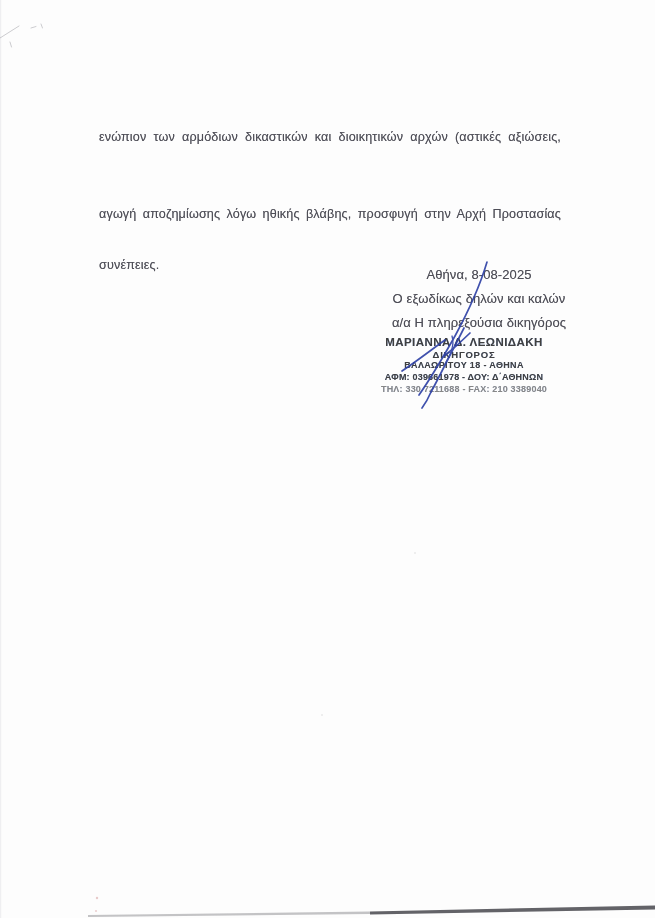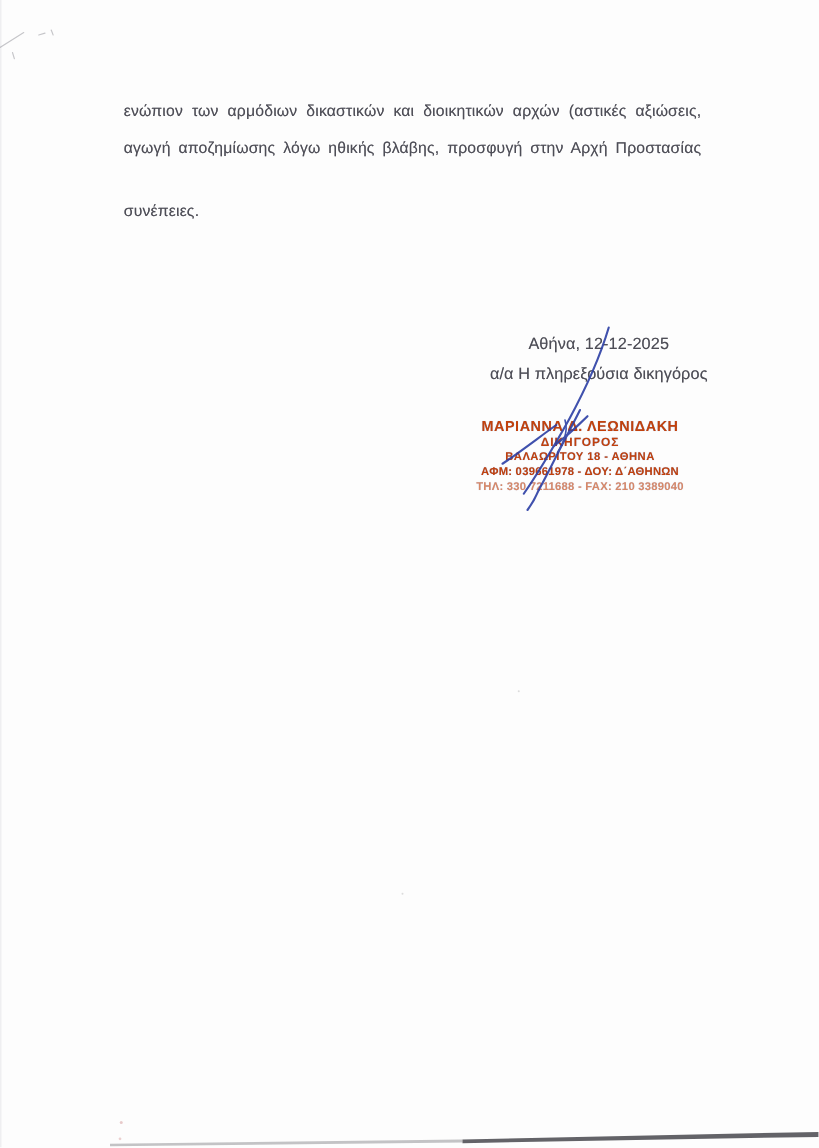--- a/index.html
+++ b/index.html
@@ -14,35 +14,35 @@
 
   
   .body-text{
     position:absolute;left:99px;top:75px;width:462px;
     color:#4e4e57;font-size:12.6px;letter-spacing:.15px;
     text-shadow:0 0 .5px rgba(78,78,87,.55);
   }
   .para{margin:0;}
   .para + .para{margin-top:22px;}
   .line{height:29px;line-height:29px;white-space:nowrap;}
-  .line.just{white-space:normal;text-align:justify;text-align-last:justify;}
+  .line.just{white-space:normal;text-align:justify;text-align-last:justify;margin-top:48px;}
   .line.indent{padding-left:37px;}
 
   
   .closing{
     position:absolute;left:377px;top:263px;width:204px;
     color:#4e4e57;font-size:13px;line-height:24px;
     text-align:center;letter-spacing:.1px;
     text-shadow:0 0 .5px rgba(78,78,87,.55);
   }
 
   
   .stamp{
     position:absolute;left:352px;top:336px;width:224px;
-    text-align:center;color:#c2410c;font-weight:bold;
+    text-align:center;color:#404040;font-weight:bold;
     text-shadow:0 0 .6px rgba(47,98,197,.5);
   }
   .stamp-name{font-size:11.5px;letter-spacing:.45px;line-height:12.5px;}
   .stamp-title{font-size:9.5px;letter-spacing:.8px;line-height:11.5px;}
   .stamp-address{font-size:9px;letter-spacing:.35px;line-height:11.5px;}
   .stamp-tax{font-size:9px;letter-spacing:.2px;line-height:11.5px;}
   .stamp-contact{font-size:9px;letter-spacing:.2px;line-height:12px;opacity:.62;}
 </style>
 </head>
 <body>
@@ -67,21 +67,22 @@
     <div class="para">
       <div class="line just">ενώπιον των αρμόδιων δικαστικών και διοικητικών αρχών (αστικές αξιώσεις,</div>
       <div class="line just">αγωγή αποζημίωσης λόγω ηθικής βλάβης, προσφυγή στην Αρχή Προστασίας</div>
     </div>
     <div class="para">
       <div class="line">συνέπειες.</div>
     </div>
   </div>
 
   <div class="closing">
-    <div>Αθήνα, 12-12-2025</div>
+    <div>Αθήνα, 8-08-2025</div>
+    <div>Ο εξωδίκως δηλών και καλών</div>
     <div>α/α Η πληρεξούσια δικηγόρος</div>
   </div>
 
   <div class="stamp">
     <div class="stamp-name">ΜΑΡΙΑΝΝΑ Δ. ΛΕΩΝΙΔΑΚΗ</div>
     <div class="stamp-title">ΔΙΚΗΓΟΡΟΣ</div>
     <div class="stamp-address">ΒΑΛΑΩΡΙΤΟΥ 18 - ΑΘΗΝΑ</div>
     <div class="stamp-tax">ΑΦΜ: 039661978 - ΔΟΥ: Δ΄ΑΘΗΝΩΝ</div>
     <div class="stamp-contact">ΤΗΛ: 330 7211688 - FAX: 210 3389040</div>
   </div>

